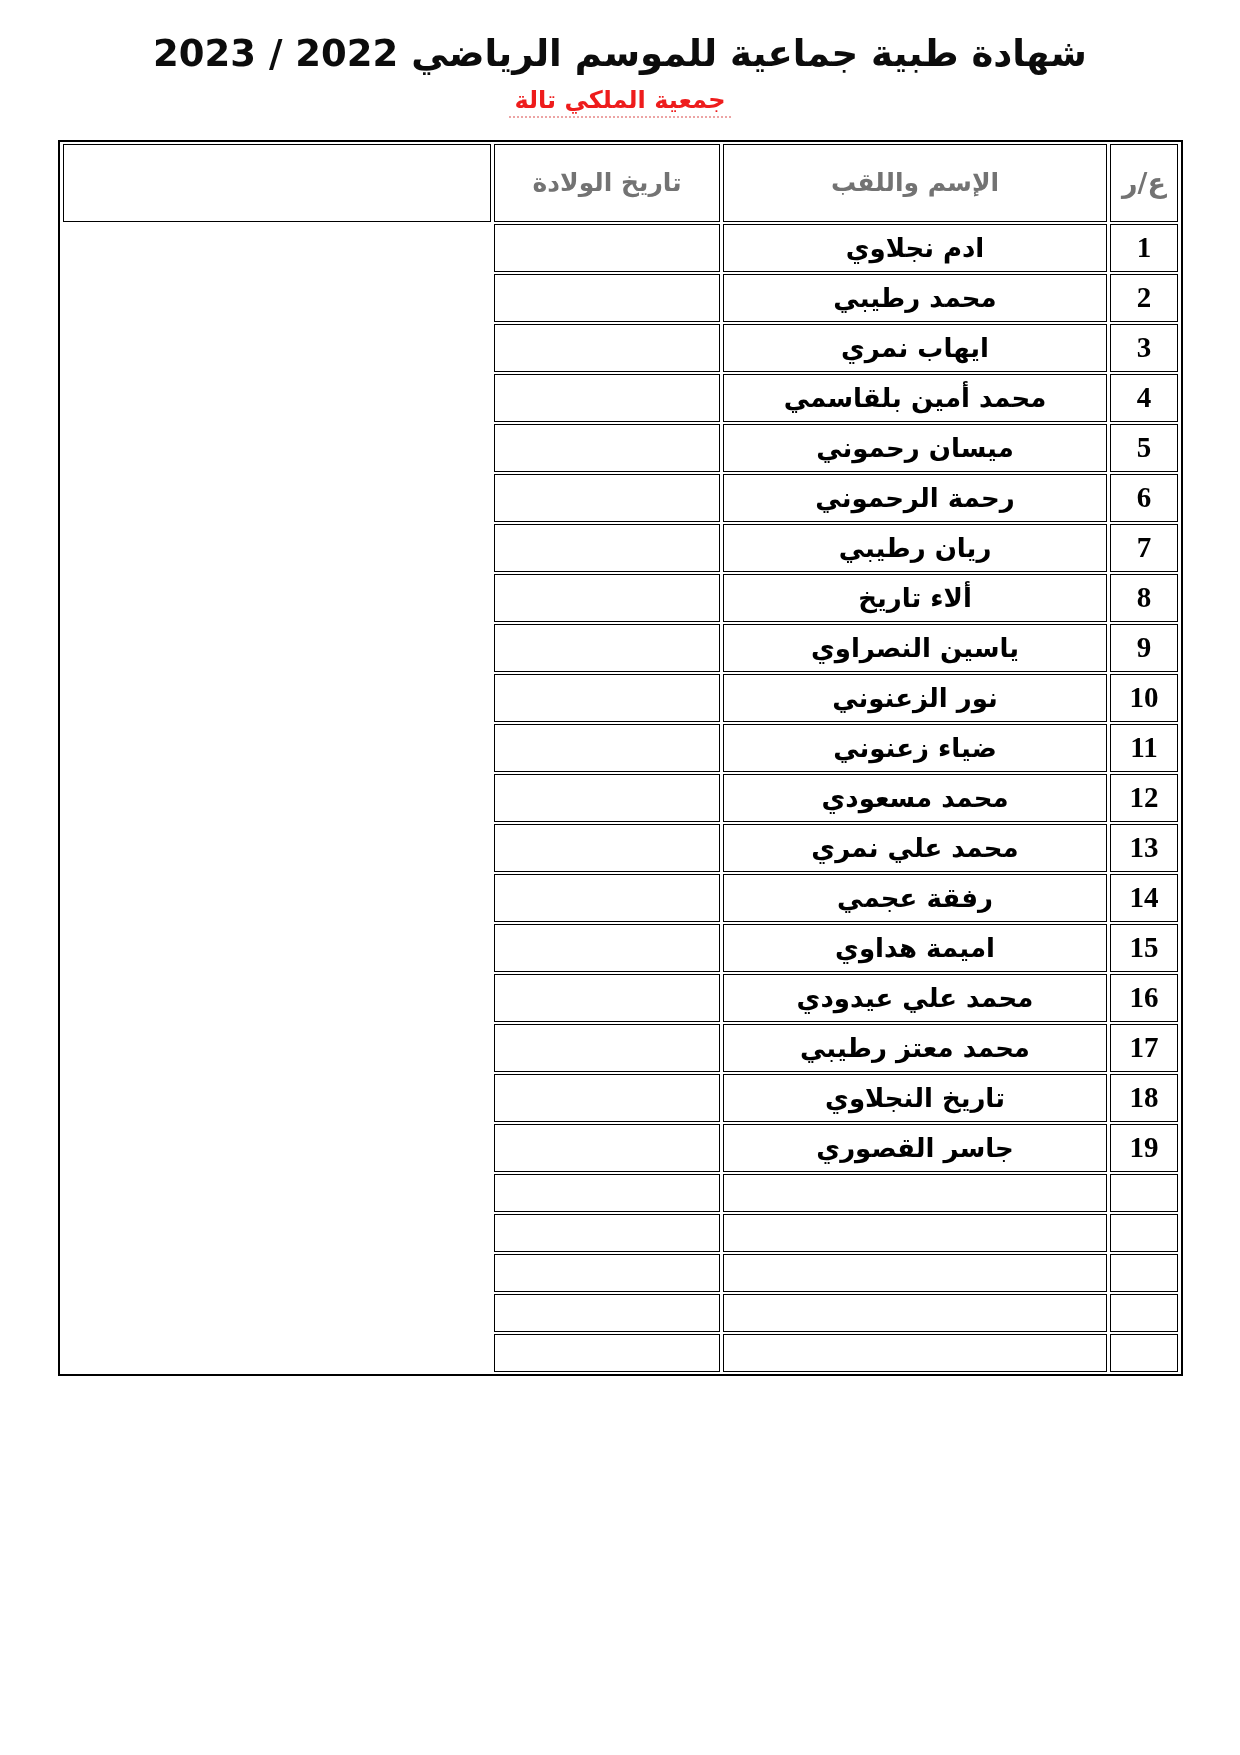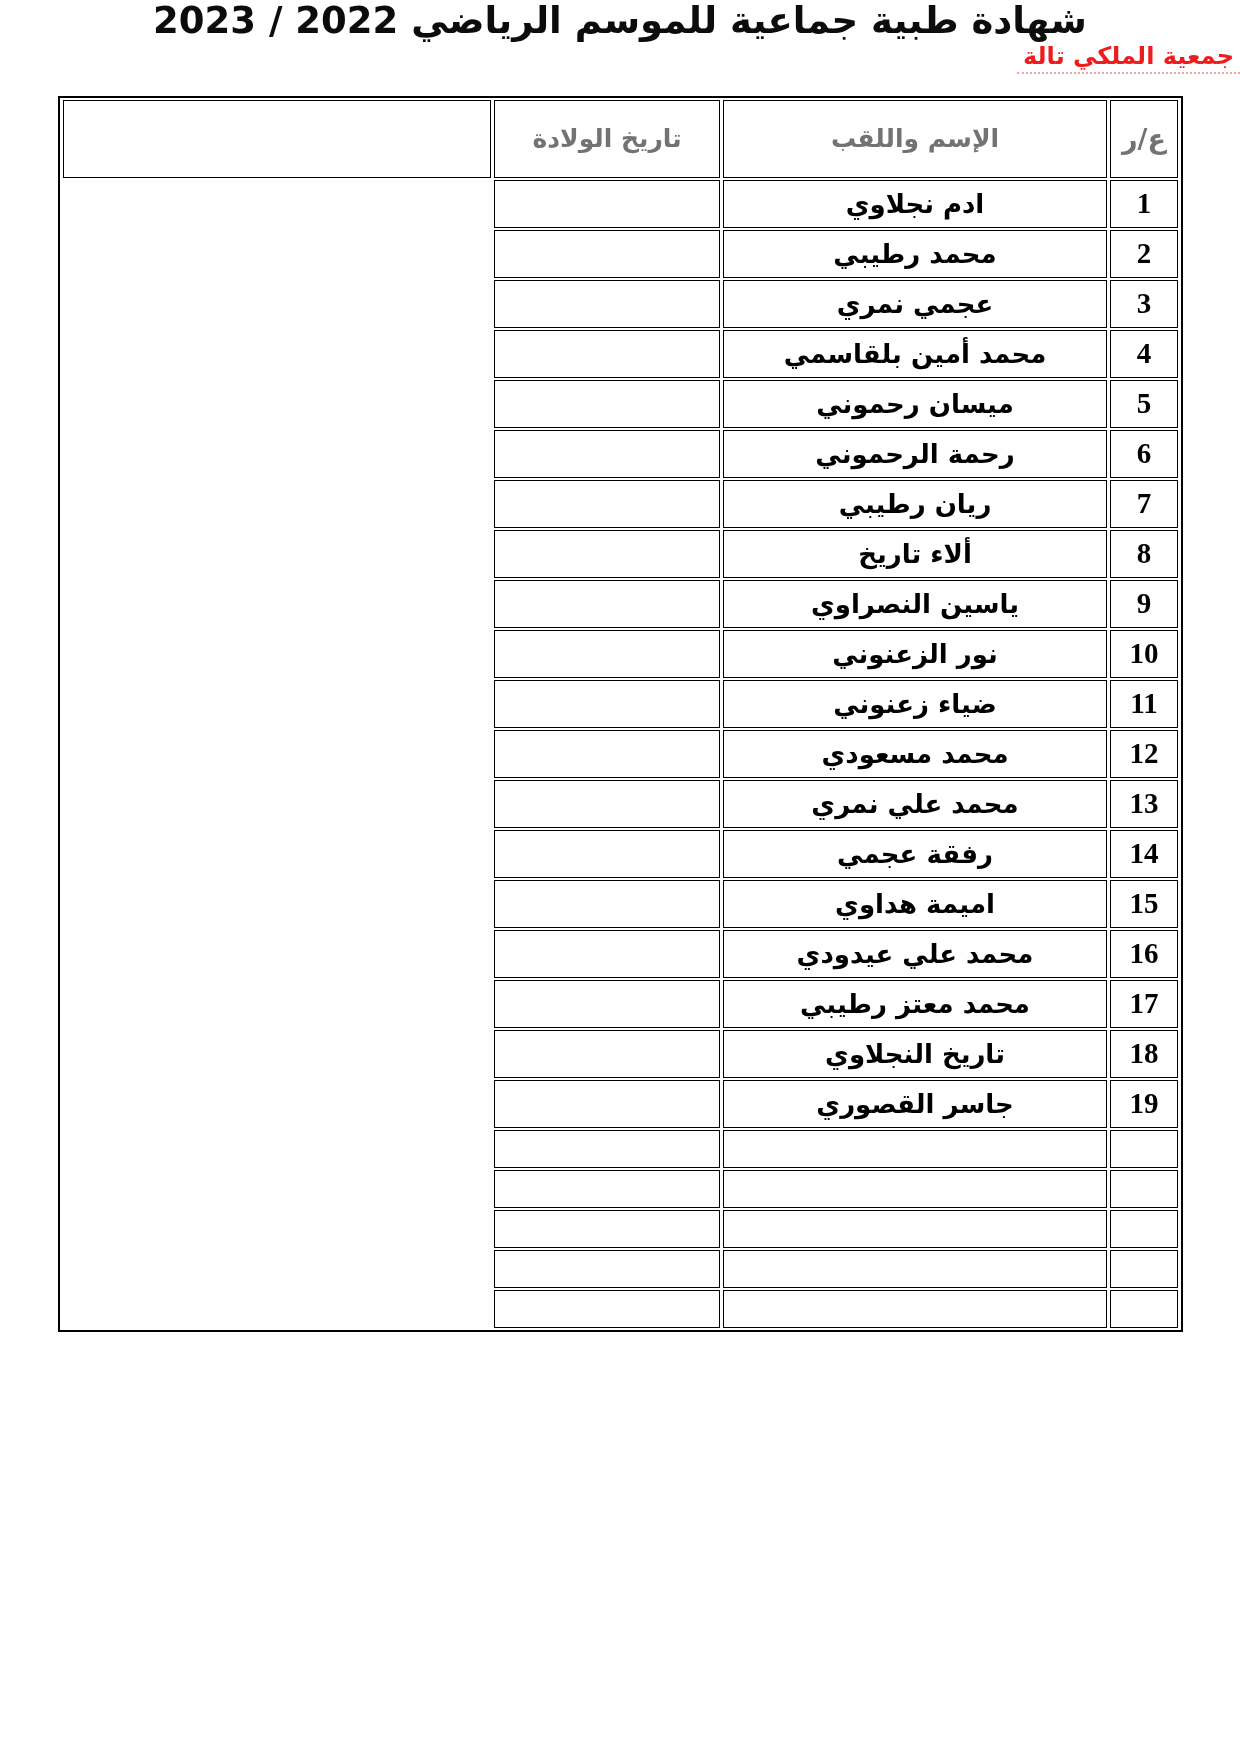--- a/index.html
+++ b/index.html
@@ -5,29 +5,30 @@
   html,body{margin:0;padding:0;background:#ffffff;}
   .page{
     position:relative;
     width:1240px;height:1755px;
     background:#ffffff;
     font-family:"DejaVu Sans",sans-serif;
     direction:rtl;
     overflow:hidden;
   }
   .doc-title{
-    margin:0;
+    margin:11px;
+    padding-top:22px;
     text-align:center;
     font-size:37px;
     font-weight:bold;
     color:#0c0c0c;
     font-family:"DejaVu Sans","Liberation Serif",sans-serif;
     line-height:1.15;
   }
-  .doc-subtitle-wrap{ }
+  .doc-subtitle-wrap{ text-align:center; }
   .doc-subtitle{
     display:inline-block;
     font-size:24px;
     font-weight:bold;
     color:#ee1c1c;
     border-bottom:2px dotted rgba(220,90,90,.55);
     padding:0 6px 3px 6px;
     line-height:1.1;
   }
   table.roster{
@@ -108,21 +109,21 @@
           <td class="c-name">ادم نجلاوي</td>
           <td class="c-date"></td>
         </tr>
         <tr>
           <td class="c-num">2</td>
           <td class="c-name">محمد رطيبي</td>
           <td class="c-date"></td>
         </tr>
         <tr>
           <td class="c-num">3</td>
-          <td class="c-name">عجمي نمري</td>
+          <td class="c-name">ايهاب نمري</td>
           <td class="c-date"></td>
         </tr>
         <tr>
           <td class="c-num">4</td>
           <td class="c-name">محمد أمين بلقاسمي</td>
           <td class="c-date"></td>
         </tr>
         <tr>
           <td class="c-num">5</td>
           <td class="c-name">ميسان رحموني</td>

